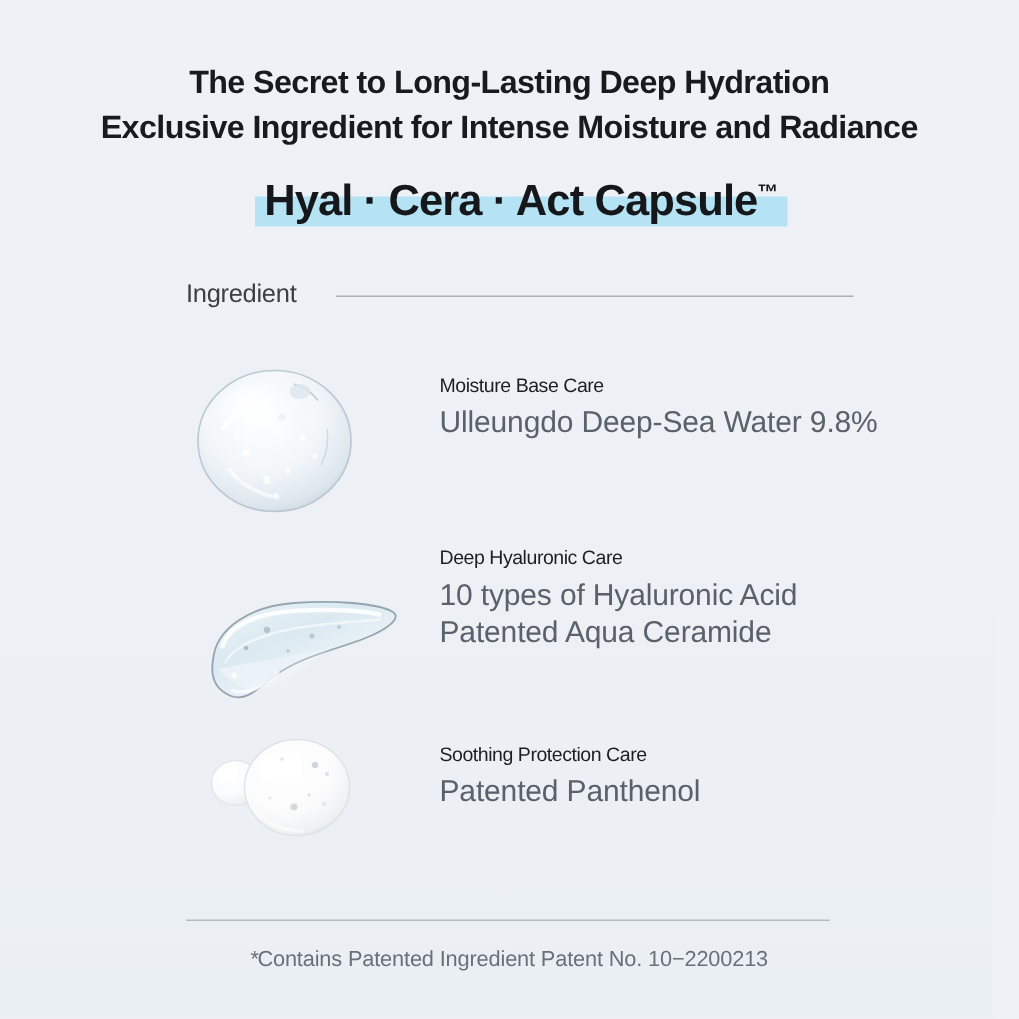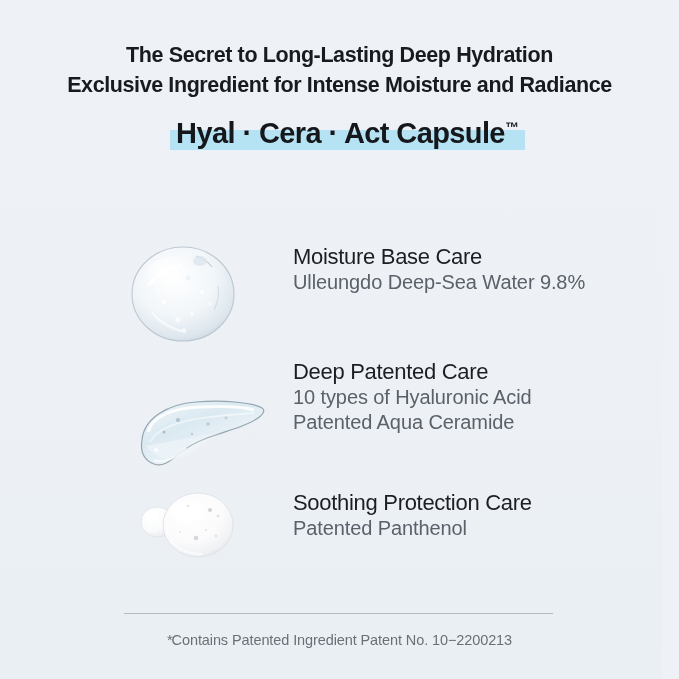--- a/index.html
+++ b/index.html
@@ -113,21 +113,21 @@
     width: 145px;
     height: 120px;
   }
   .ing-text {
     position: absolute;
     left: 293px;
     top: 0;
     width: 330px;
   }
   .ing-title {
-    font-size: 22px;
+    font-size: 13px;
     color: #1b1e23;
     letter-spacing: -0.3px;
     line-height: 26px;
     white-space: nowrap;
   }
   .ing-sub {
     font-size: 20px;
     color: #5a616a;
     letter-spacing: -0.1px;
     line-height: 25px;
@@ -170,20 +170,24 @@
 
   <div class="header">
     <div class="title-line">The Secret to Long-Lasting Deep Hydration</div>
     <div class="title-line">Exclusive Ingredient for Intense Moisture and Radiance</div>
     <div class="brand-wrap">
       <span class="brand-highlight"></span>
       <span class="brand-text"><span>Hyal · Cera · Act Capsule</span><span class="brand-tm">™</span></span>
     </div>
   </div>
 
+  <div class="section-label-row">
+    <span class="section-label">Ingredient</span>
+    <span class="section-rule"></span>
+  </div>
 
   <div class="ing-list">
 
     <div class="ing-row row-1">
       <div class="swatch">
         <svg width="145" height="120" viewBox="0 0 145 120">
           <defs>
             <radialGradient id="wg1" cx="42%" cy="34%" r="72%">
               <stop offset="0%" stop-color="#ffffff" stop-opacity="0.98"></stop>
               <stop offset="52%" stop-color="#f3f7fa" stop-opacity="0.92"></stop>
@@ -245,21 +249,21 @@
           <path d="M24 80 C34 84 46 78 56 68" stroke="#ffffff" stroke-width="2.2" fill="none" opacity="0.7"></path>
           <circle cx="48" cy="40" r="2.1" fill="#8fa2b0" opacity="0.55"></circle>
           <circle cx="78" cy="44" r="1.7" fill="#8fa2b0" opacity="0.45"></circle>
           <circle cx="34" cy="52" r="1.5" fill="#7f939f" opacity="0.5"></circle>
           <circle cx="62" cy="54" r="1.3" fill="#8fa2b0" opacity="0.4"></circle>
           <circle cx="26" cy="70" r="1.9" fill="#ffffff" opacity="0.8"></circle>
           <circle cx="96" cy="38" r="1.4" fill="#8fa2b0" opacity="0.4"></circle>
         </svg>
       </div>
       <div class="ing-text">
-        <div class="ing-title">Deep Patented Care</div>
+        <div class="ing-title">Deep Hyaluronic Care</div>
         <div class="ing-sub">10 types of Hyaluronic Acid</div>
         <div class="ing-sub">Patented Aqua Ceramide</div>
       </div>
     </div>
 
     <div class="ing-row row-3">
       <div class="swatch">
         <svg width="145" height="120" viewBox="0 0 145 120">
           <defs>
             <radialGradient id="cg1" cx="38%" cy="30%" r="74%">

